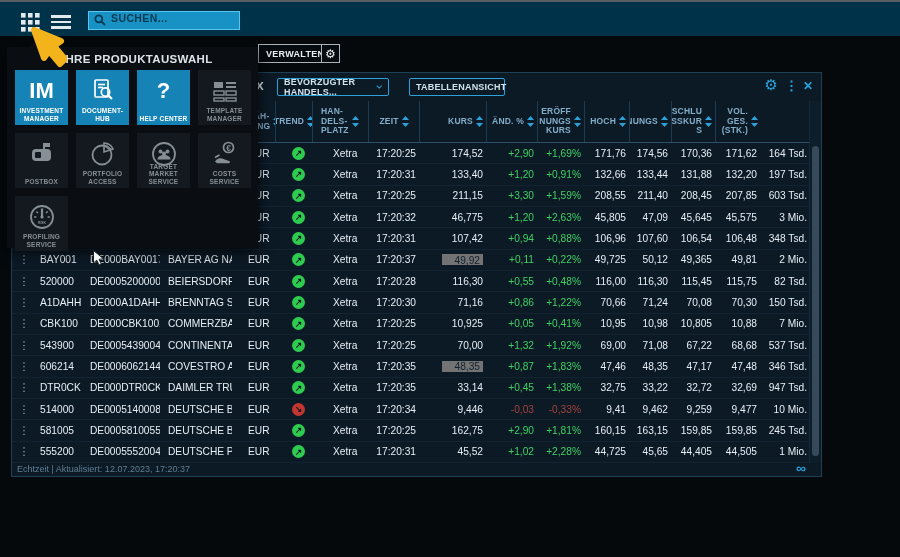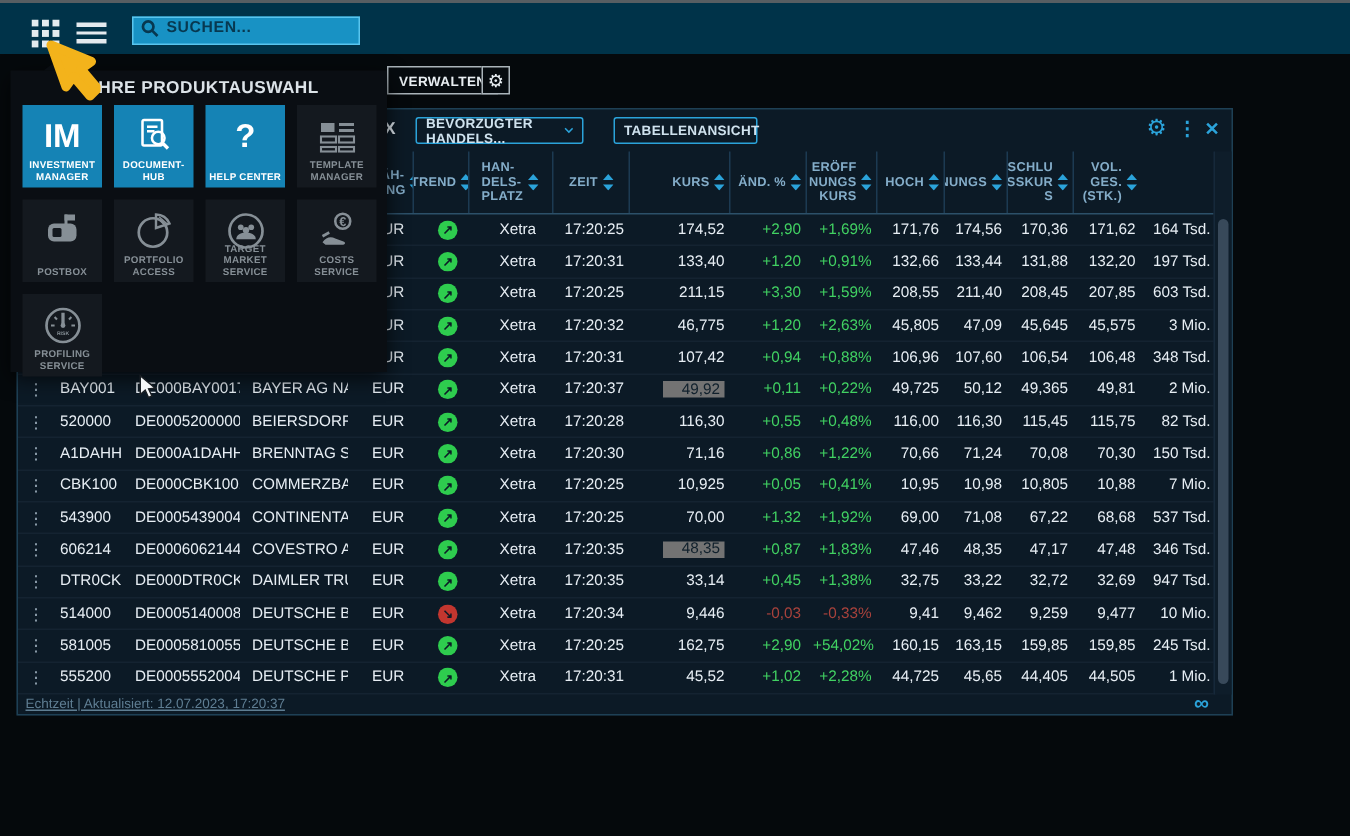--- a/index.html
+++ b/index.html
@@ -79,21 +79,21 @@
   .trend.down { background:#c2362f; }
   .pos { color:#41d162; }
   .neg { color:#a8423c; }
   .flash { background:#737373; color:#10202c; padding:2.5px 3px 2.5px 13px; }
 
   .vscroll { position:absolute; top:28px; right:0; width:12px; height:362px; background:#0e1d2a;
              border-left:1px solid #16293a; }
   .vthumb { position:absolute; left:2px; top:45px; width:7px; height:310px; background:#38495a;
             border-radius:4px; cursor:grab; }
 
-  .panel-status { position:absolute; left:5px; bottom:2px; color:#5f7e93; font-size:9px;text-decoration:underline; }
+  .panel-status { position:absolute; left:5px; bottom:2px; color:#5f7e93; font-size:9px; }
   .infinity { position:absolute; right:16px; bottom:0px; color:#2ba3da; font-size:14px;
               font-weight:bold; letter-spacing:-1px; cursor:pointer; }
 
   
   .launcher { position:absolute; left:7px; top:47px; width:251px; height:201px; background:#0a0e13;
               z-index:10; box-shadow:0 4px 14px rgba(0,0,0,.75); }
   .launcher-notch { position:absolute; top:-6px; left:22px; width:0; height:0;
                     border-left:8px solid transparent; border-right:8px solid transparent;
                     border-bottom:6px solid #0a0e13; }
   .launcher-title { position:absolute; left:55px; top:6px; color:#dce3e8; font-size:11.5px;
@@ -527,21 +527,21 @@
           <div class="c al-c"><span class="kebab">⋮</span></div>
           <div class="c ">581005</div>
           <div class="c ">DE0005810055</div>
           <div class="c name">DEUTSCHE BO...</div>
           <div class="c currency">EUR</div>
           <div class="c "><span class="trend up">↗</span></div>
           <div class="c venue">Xetra</div>
           <div class="c al-r">17:20:25</div>
           <div class="c al-r"><span>162,75</span></div>
           <div class="c al-r pos">+2,90</div>
-          <div class="c al-r pos">+54,02%</div>
+          <div class="c al-r pos">+1,81%</div>
           <div class="c al-r">160,15</div>
           <div class="c al-r">163,15</div>
           <div class="c al-r">159,85</div>
           <div class="c al-r">159,85</div>
           <div class="c al-r">245 Tsd.</div>
         </div>
         <div class="row grid16">
           <div class="c al-c"><span class="kebab">⋮</span></div>
           <div class="c ">555200</div>
           <div class="c ">DE0005552004</div>

